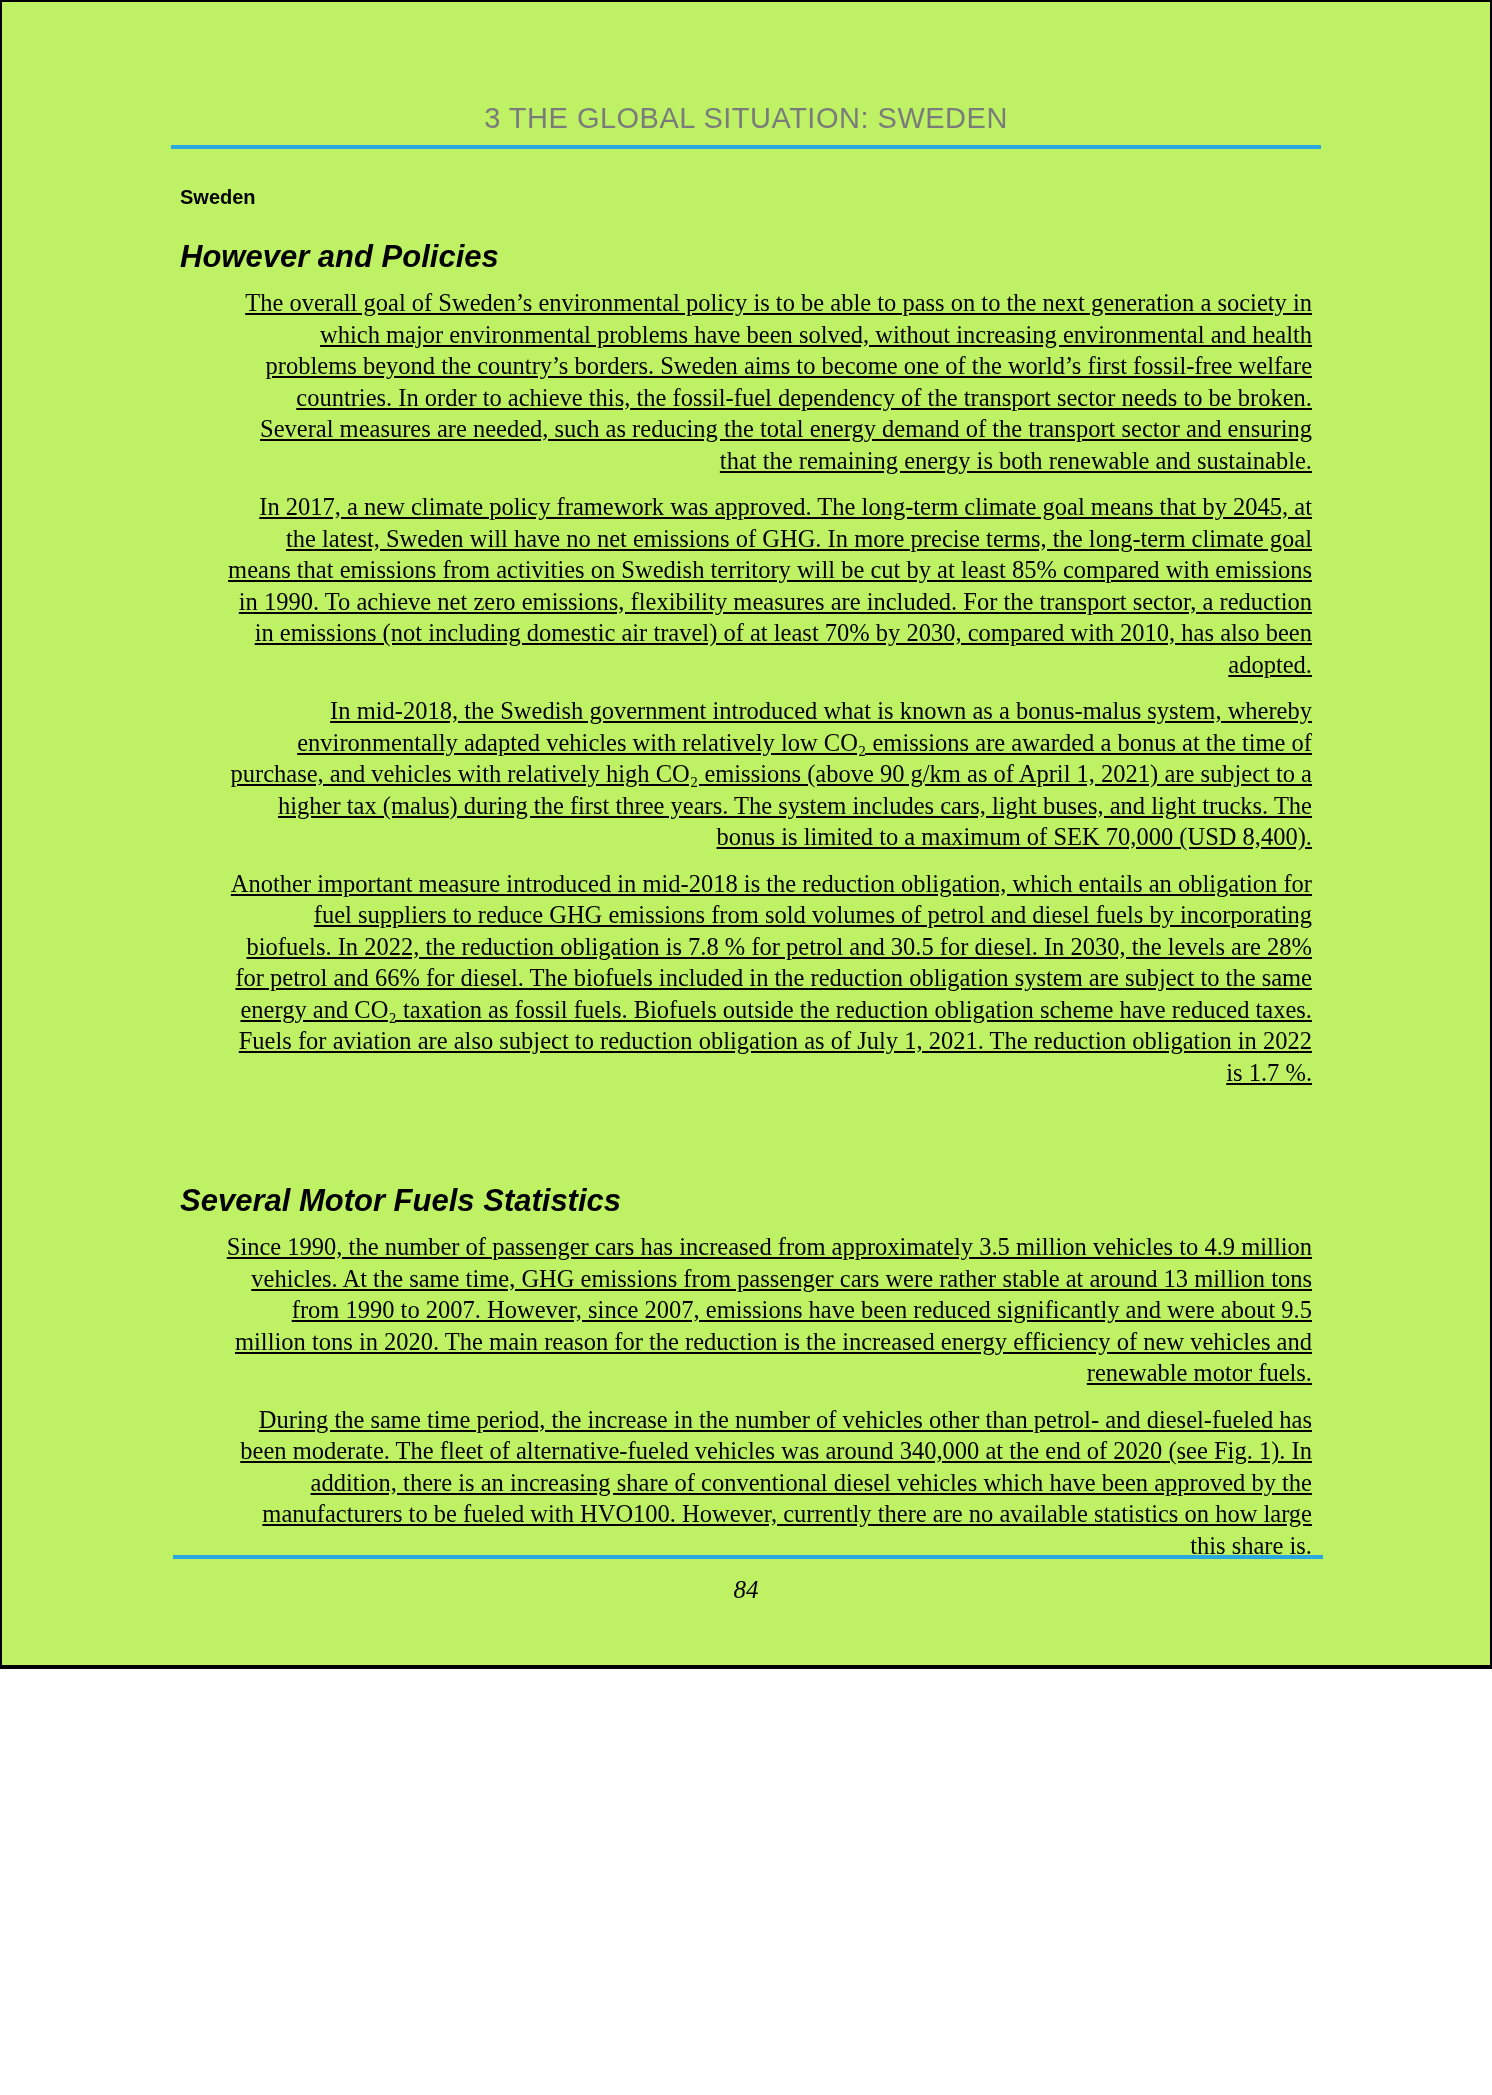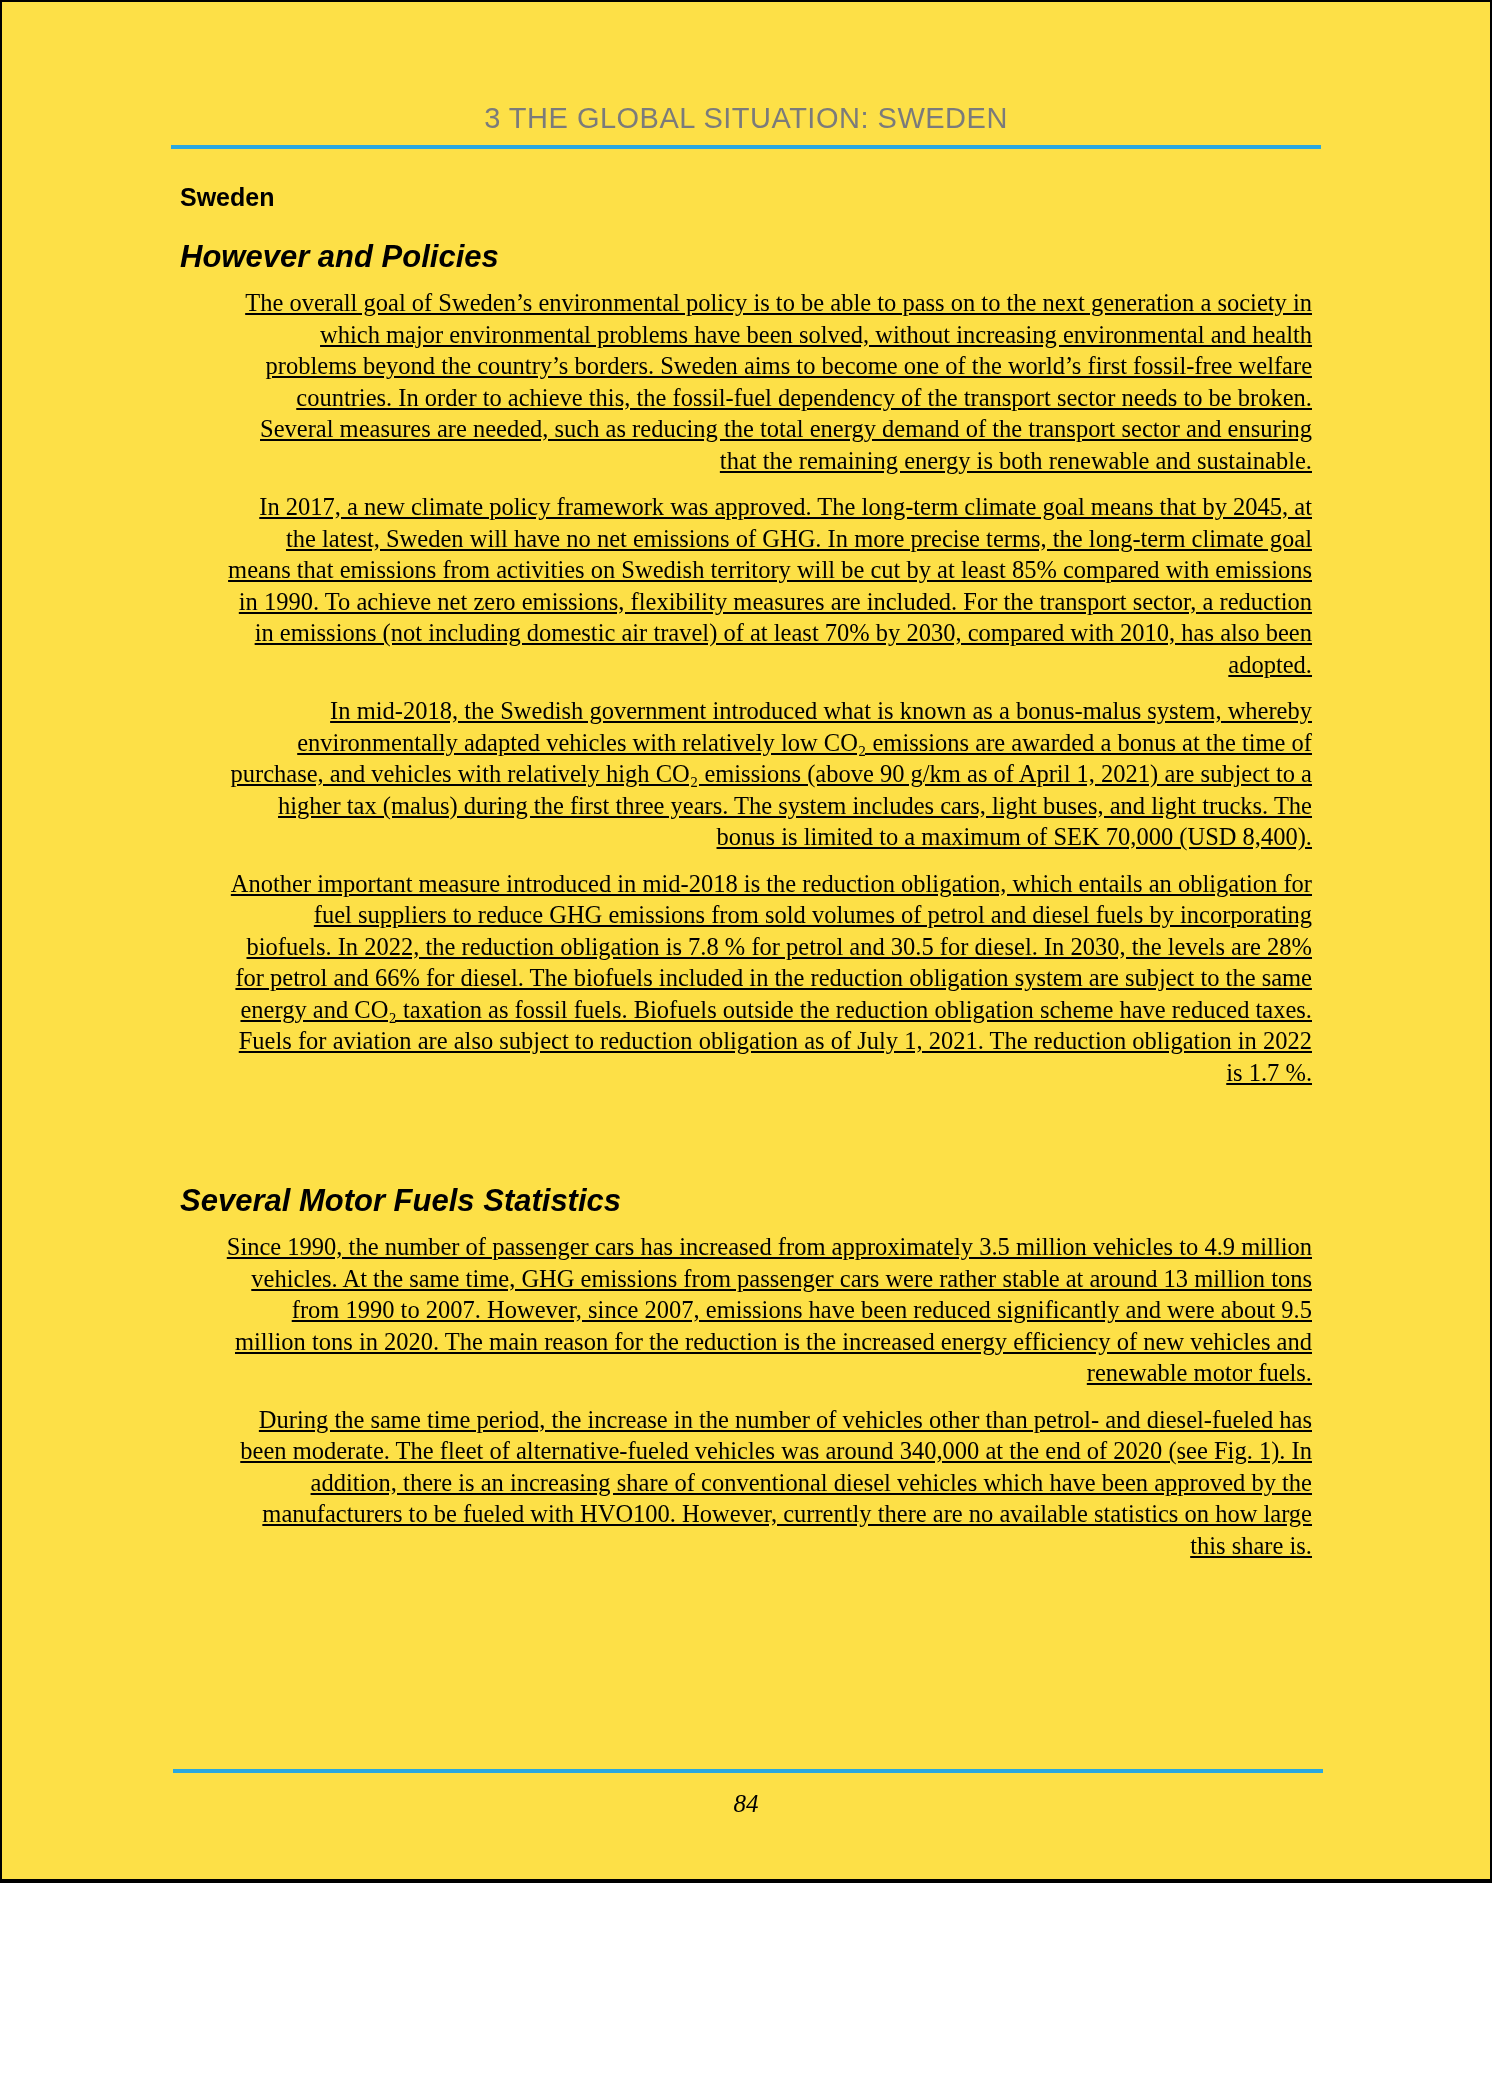--- a/index.html
+++ b/index.html
@@ -3,23 +3,23 @@
 <meta charset="utf-8">
 <style>
   html, body {
     margin: 0;
     padding: 0;
     background: #ffffff;
   }
   .page {
     position: relative;
     width: 1492px;
-    height: 1883px;
+    height: 1669px;
     box-sizing: border-box;
-    background: #fde047;
+    background: #bef264;
     border: 2px solid var(--page_border, #000);
     border-bottom-width: 4px;
     overflow: hidden;
     font-family: "Liberation Serif", "DejaVu Serif", serif;
     color: var(--body_text, #000);
   }
   .running-title {
     margin: 100px 0 0 0;
     text-align: center;
     font-family: "Liberation Sans", "DejaVu Sans", sans-serif;
@@ -32,21 +32,21 @@
   .rule {
     width: 1150px;
     height: 4px;
     background: var(--accent, #2aa8df);
     margin: 0 auto;
   }
   .rule-top { margin-top: 11px; }
   h1.country {
     margin: 32px 16px 0 178px;
     font-family: "Liberation Sans", "DejaVu Sans", sans-serif;
-    font-size: 25px;
+    font-size: 20px;
     line-height: 32px;
     font-weight: 700;
   }
   h2.section {
     margin: 26px 0 6px 178px;
     font-family: "Liberation Sans", "DejaVu Sans", sans-serif;
     font-size: 31px;
     line-height: 36px;
     font-weight: 700;
     font-style: italic;

